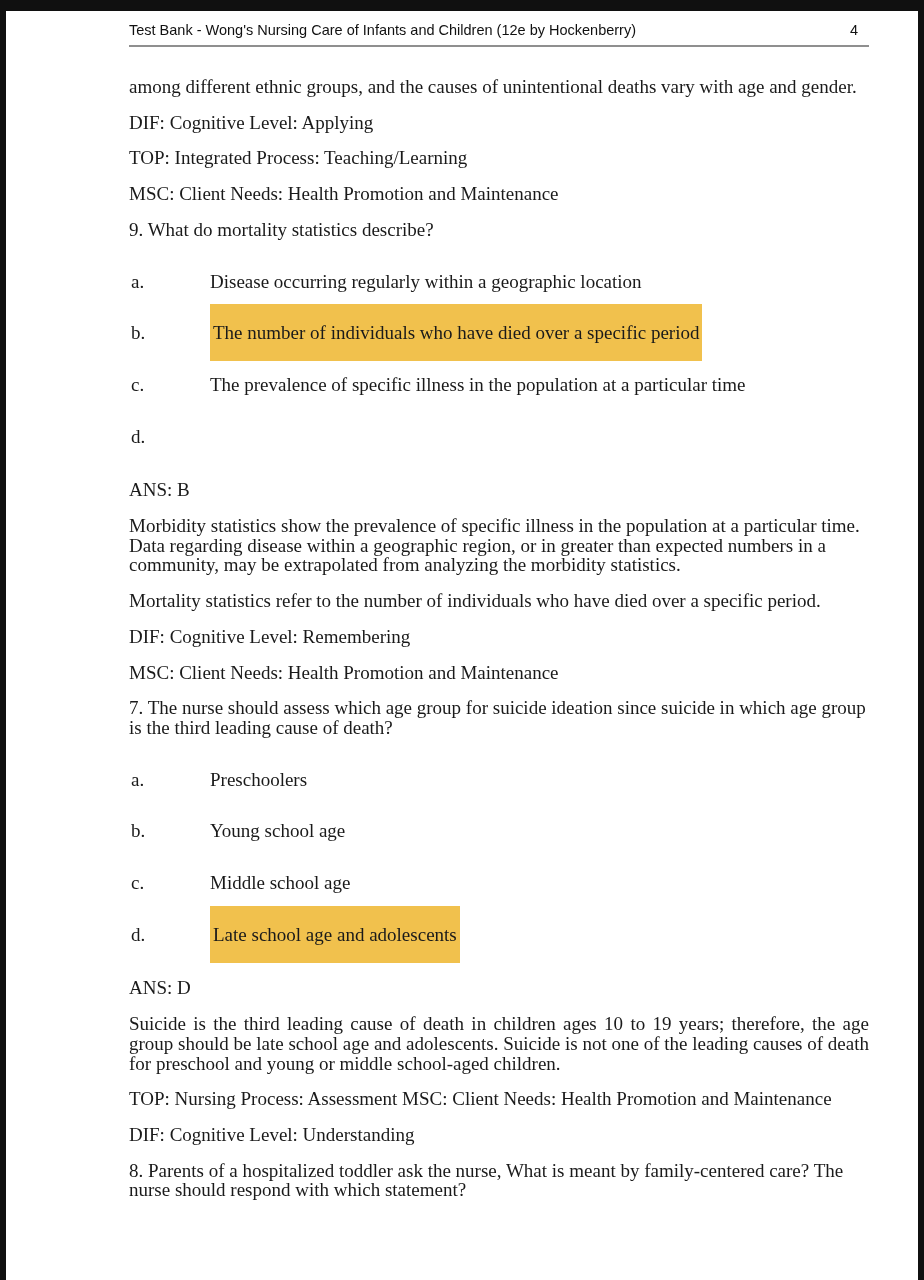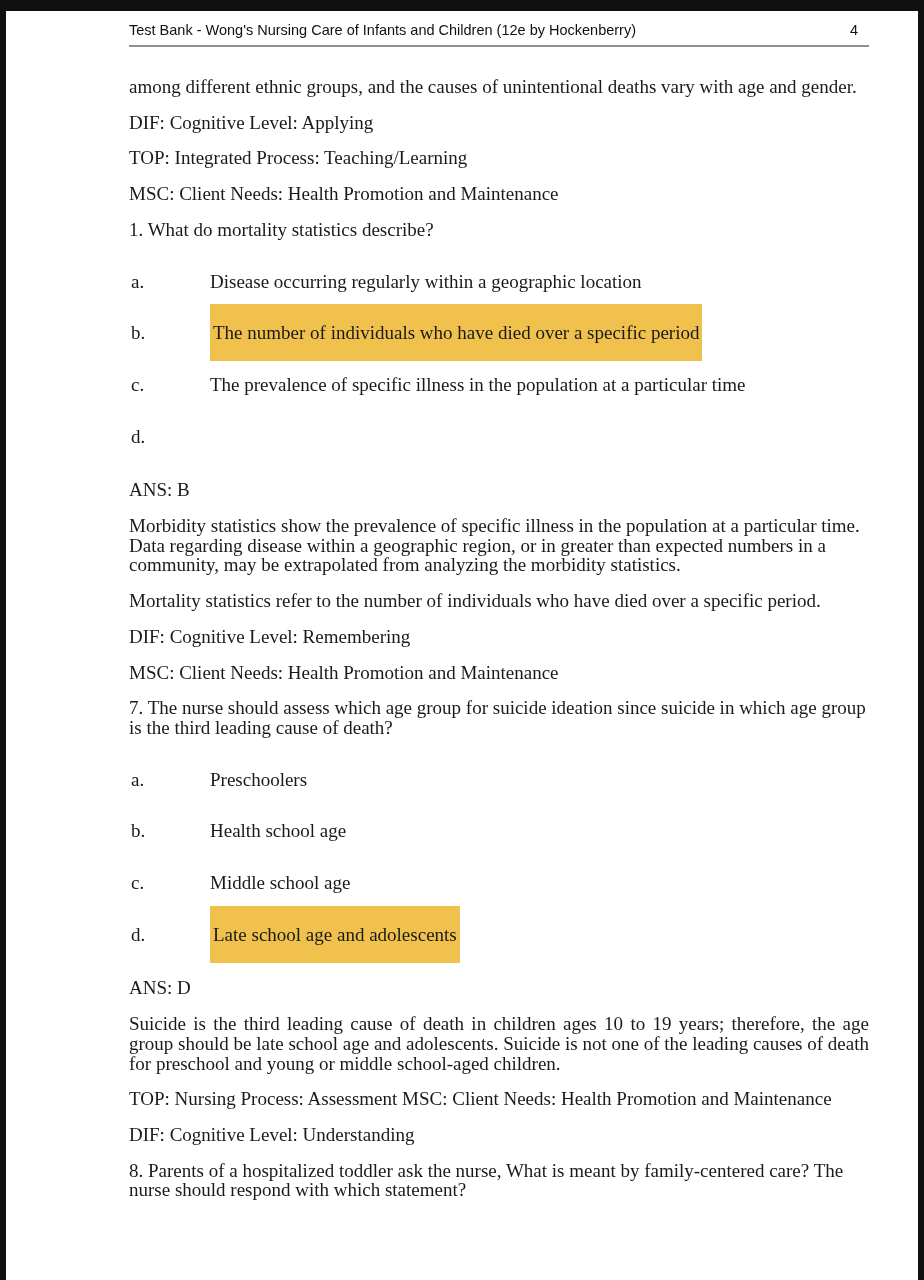--- a/index.html
+++ b/index.html
@@ -58,21 +58,21 @@
   </div>
   <div class="header-rule"></div>
 
   <div class="content">
 
     <p class="para">among different ethnic groups, and the causes of unintentional deaths vary with age and gender.</p>
     <p class="meta-line">DIF: Cognitive Level: Applying</p>
     <p class="meta-line">TOP: Integrated Process: Teaching/Learning</p>
     <p class="meta-line">MSC: Client Needs: Health Promotion and Maintenance</p>
 
-    <p class="stem">1. What do mortality statistics describe?</p>
+    <p class="stem">9. What do mortality statistics describe?</p>
     <div class="options">
       <div class="option">
         <span class="opt-letter">a.</span>
         <span class="opt-text"><span>Disease occurring regularly within a geographic location</span></span>
       </div>
       <div class="option">
         <span class="opt-letter">b.</span>
         <span class="opt-text"><span class="hl">The number of individuals who have died over a specific period</span></span>
       </div>
       <div class="option">
@@ -90,21 +90,21 @@
     <p class="meta-line">MSC: Client Needs: Health Promotion and Maintenance</p>
 
     <p class="stem">7. The nurse should assess which age group for suicide ideation since suicide in which age group is the third leading cause of death?</p>
     <div class="options">
       <div class="option">
         <span class="opt-letter">a.</span>
         <span class="opt-text"><span>Preschoolers</span></span>
       </div>
       <div class="option">
         <span class="opt-letter">b.</span>
-        <span class="opt-text"><span>Health school age</span></span>
+        <span class="opt-text"><span>Young school age</span></span>
       </div>
       <div class="option">
         <span class="opt-letter">c.</span>
         <span class="opt-text"><span>Middle school age</span></span>
       </div>
       <div class="option">
         <span class="opt-letter">d.</span>
         <span class="opt-text"><span class="hl">Late school age and adolescents</span></span>
       </div>
     </div>

